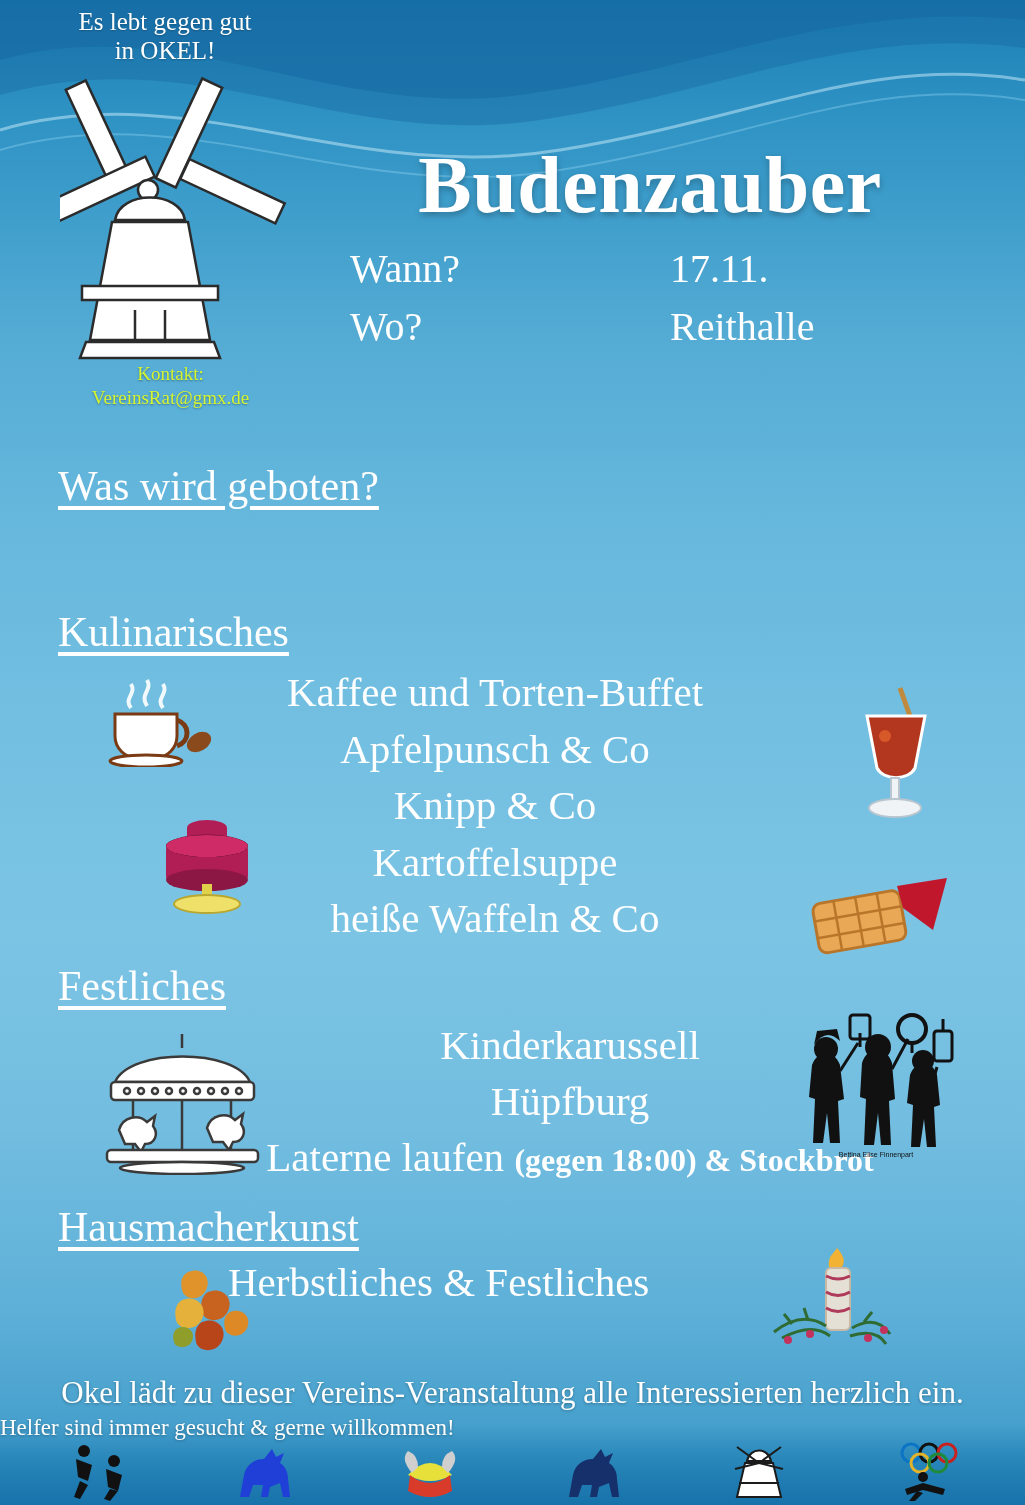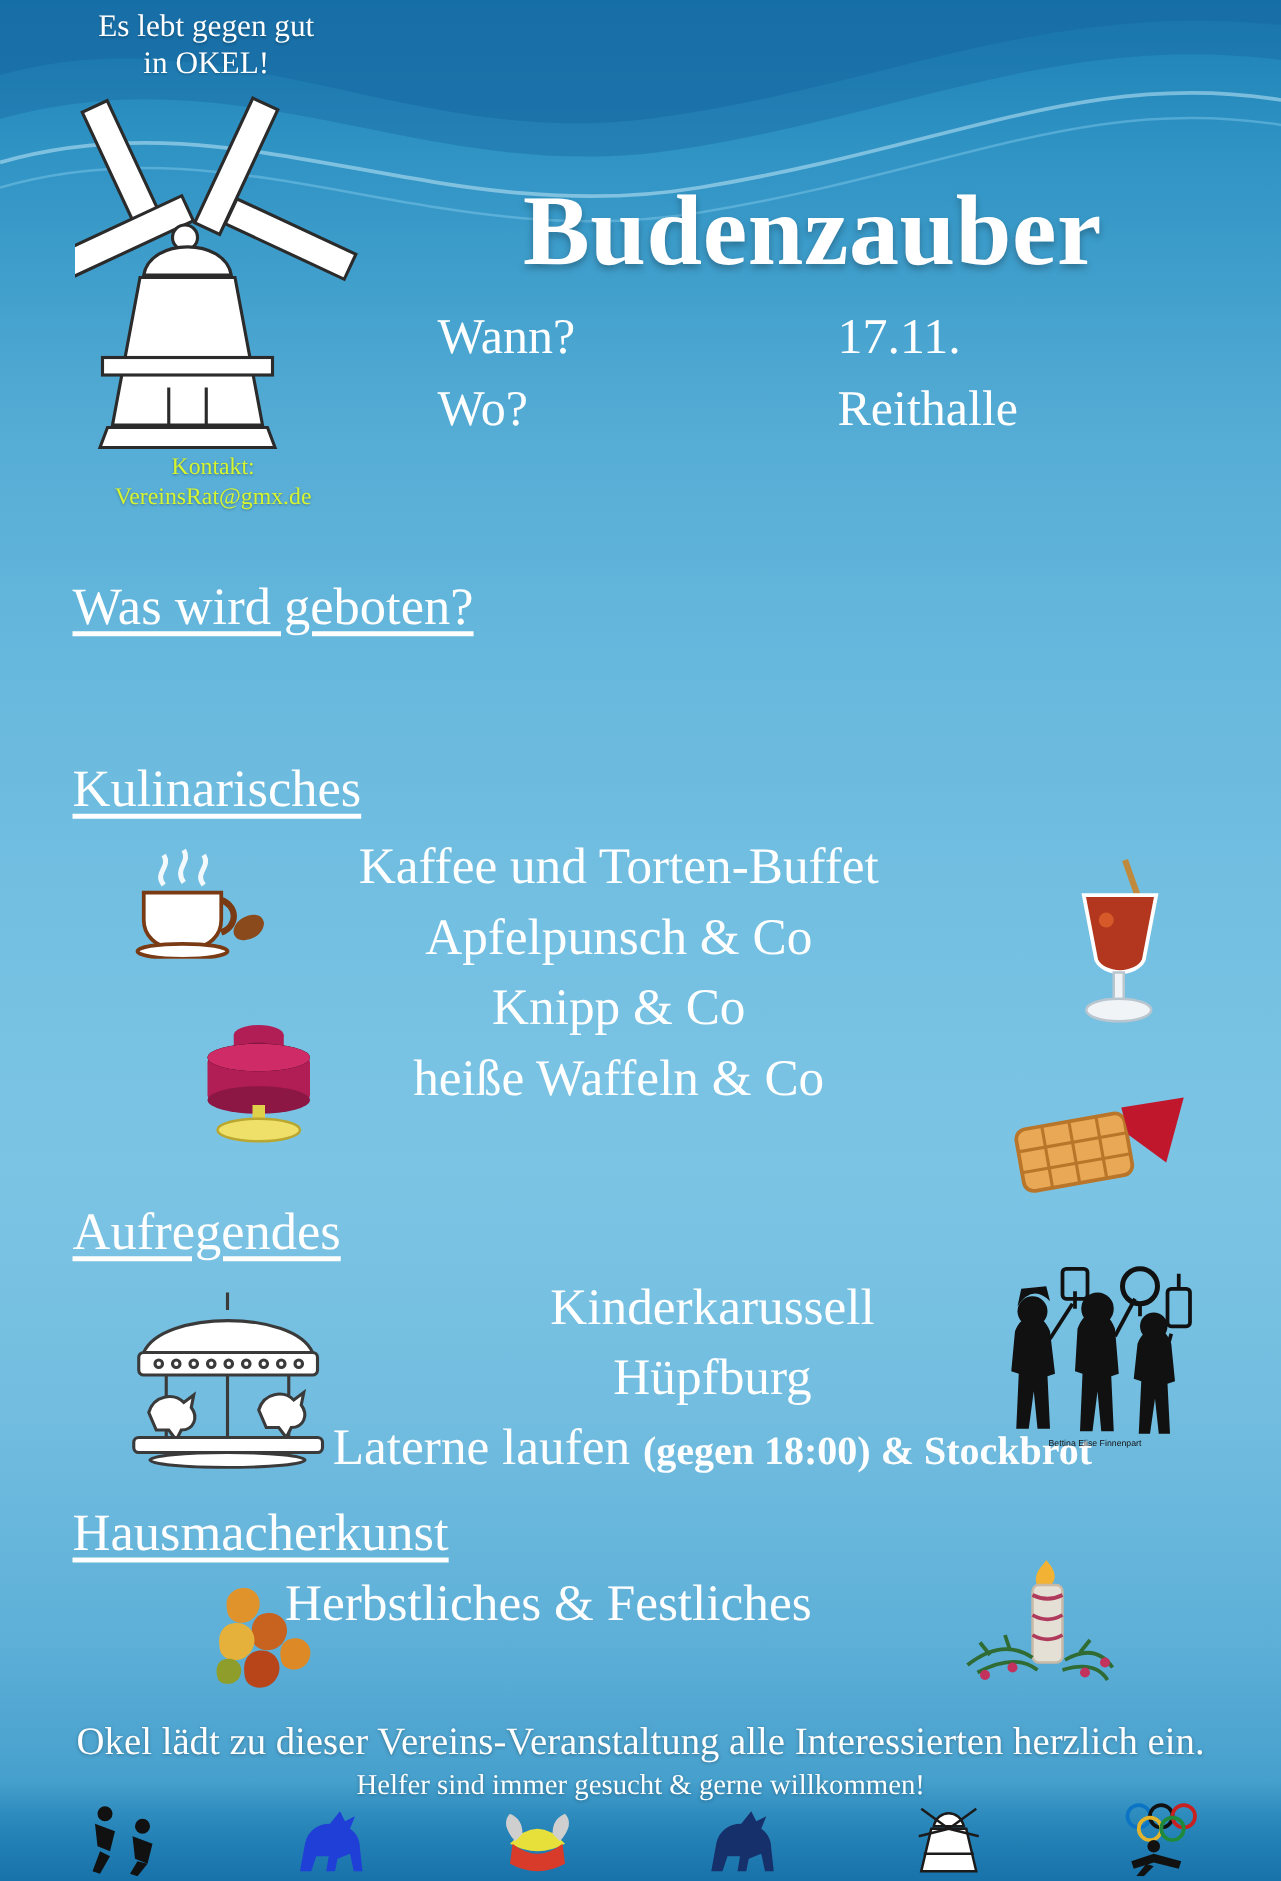--- a/index.html
+++ b/index.html
@@ -167,21 +167,20 @@
     text-align: center;
     font-size: 31px;
     color: #ffffff;
     text-shadow: 0 1px 3px rgba(0,0,0,0.3);
   }
   .footer2 {
     position: absolute;
     top: 1415px;
     left: 0;
     width: 1025px;
-    text-align: center;
     font-size: 23px;
     color: #ffffff;
     text-shadow: 0 1px 3px rgba(0,0,0,0.3);
   }
 
   .logo-strip {
     position: absolute;
     bottom: 4px;
     left: 0;
     width: 1025px;
@@ -268,20 +267,21 @@
     </div>
   </div>
 
   <div class="section-head h-offer">Was wird geboten?</div>
 
   <div class="section-head h-kulinarisch">Kulinarisches</div>
   <div class="kul-list">
     <div>Kaffee und Torten-Buffet</div>
     <div>Apfelpunsch &amp; Co</div>
     <div>Knipp &amp; Co</div>
+    <div>Kartoffelsuppe</div>
     <div>heiße Waffeln &amp; Co</div>
   </div>
 
   <svg class="ill ill-coffee" viewBox="0 0 125 95">
     <path d="M20,42 h62 v22 a22,22 0 0 1 -22,22 h-18 a22,22 0 0 1 -22,-22 z" fill="#ffffff" stroke="#7a3b14" stroke-width="3"></path>
     <path d="M82,48 a16,14 0 0 1 0,26" fill="none" stroke="#7a3b14" stroke-width="5"></path>
     <ellipse cx="51" cy="89" rx="36" ry="6" fill="#ffffff" stroke="#7a3b14" stroke-width="3"></ellipse>
     <path d="M36,36 c-8,-10 6,-14 0,-24" fill="none" stroke="#ffffff" stroke-width="4" opacity="0.9"></path>
     <path d="M52,34 c-8,-12 6,-16 0,-26" fill="none" stroke="#ffffff" stroke-width="4" opacity="0.9"></path>
     <path d="M68,36 c-8,-10 6,-14 0,-24" fill="none" stroke="#ffffff" stroke-width="4" opacity="0.9"></path>
@@ -315,21 +315,21 @@
         <line x1="32" y1="26" x2="32" y2="76"></line>
         <line x1="54" y1="26" x2="54" y2="76"></line>
         <line x1="76" y1="26" x2="76" y2="76"></line>
         <line x1="10" y1="43" x2="98" y2="43"></line>
         <line x1="10" y1="60" x2="98" y2="60"></line>
       </g>
     </g>
     <path d="M92,18 L142,10 L128,62 L98,40 Z" fill="#c1172c"></path>
   </svg>
 
-  <div class="section-head h-aufregendes">Aufregendes</div>
+  <div class="section-head h-aufregendes">Festliches</div>
   <div class="auf-list">
     <div>Kinderkarussell</div>
     <div>Hüpfburg</div>
     <div>
       <span>Laterne laufen</span>
       <span class="small">(gegen 18:00) &amp; Stockbrot</span>
     </div>
   </div>
 
   <svg class="ill ill-carousel" viewBox="0 0 175 145">

